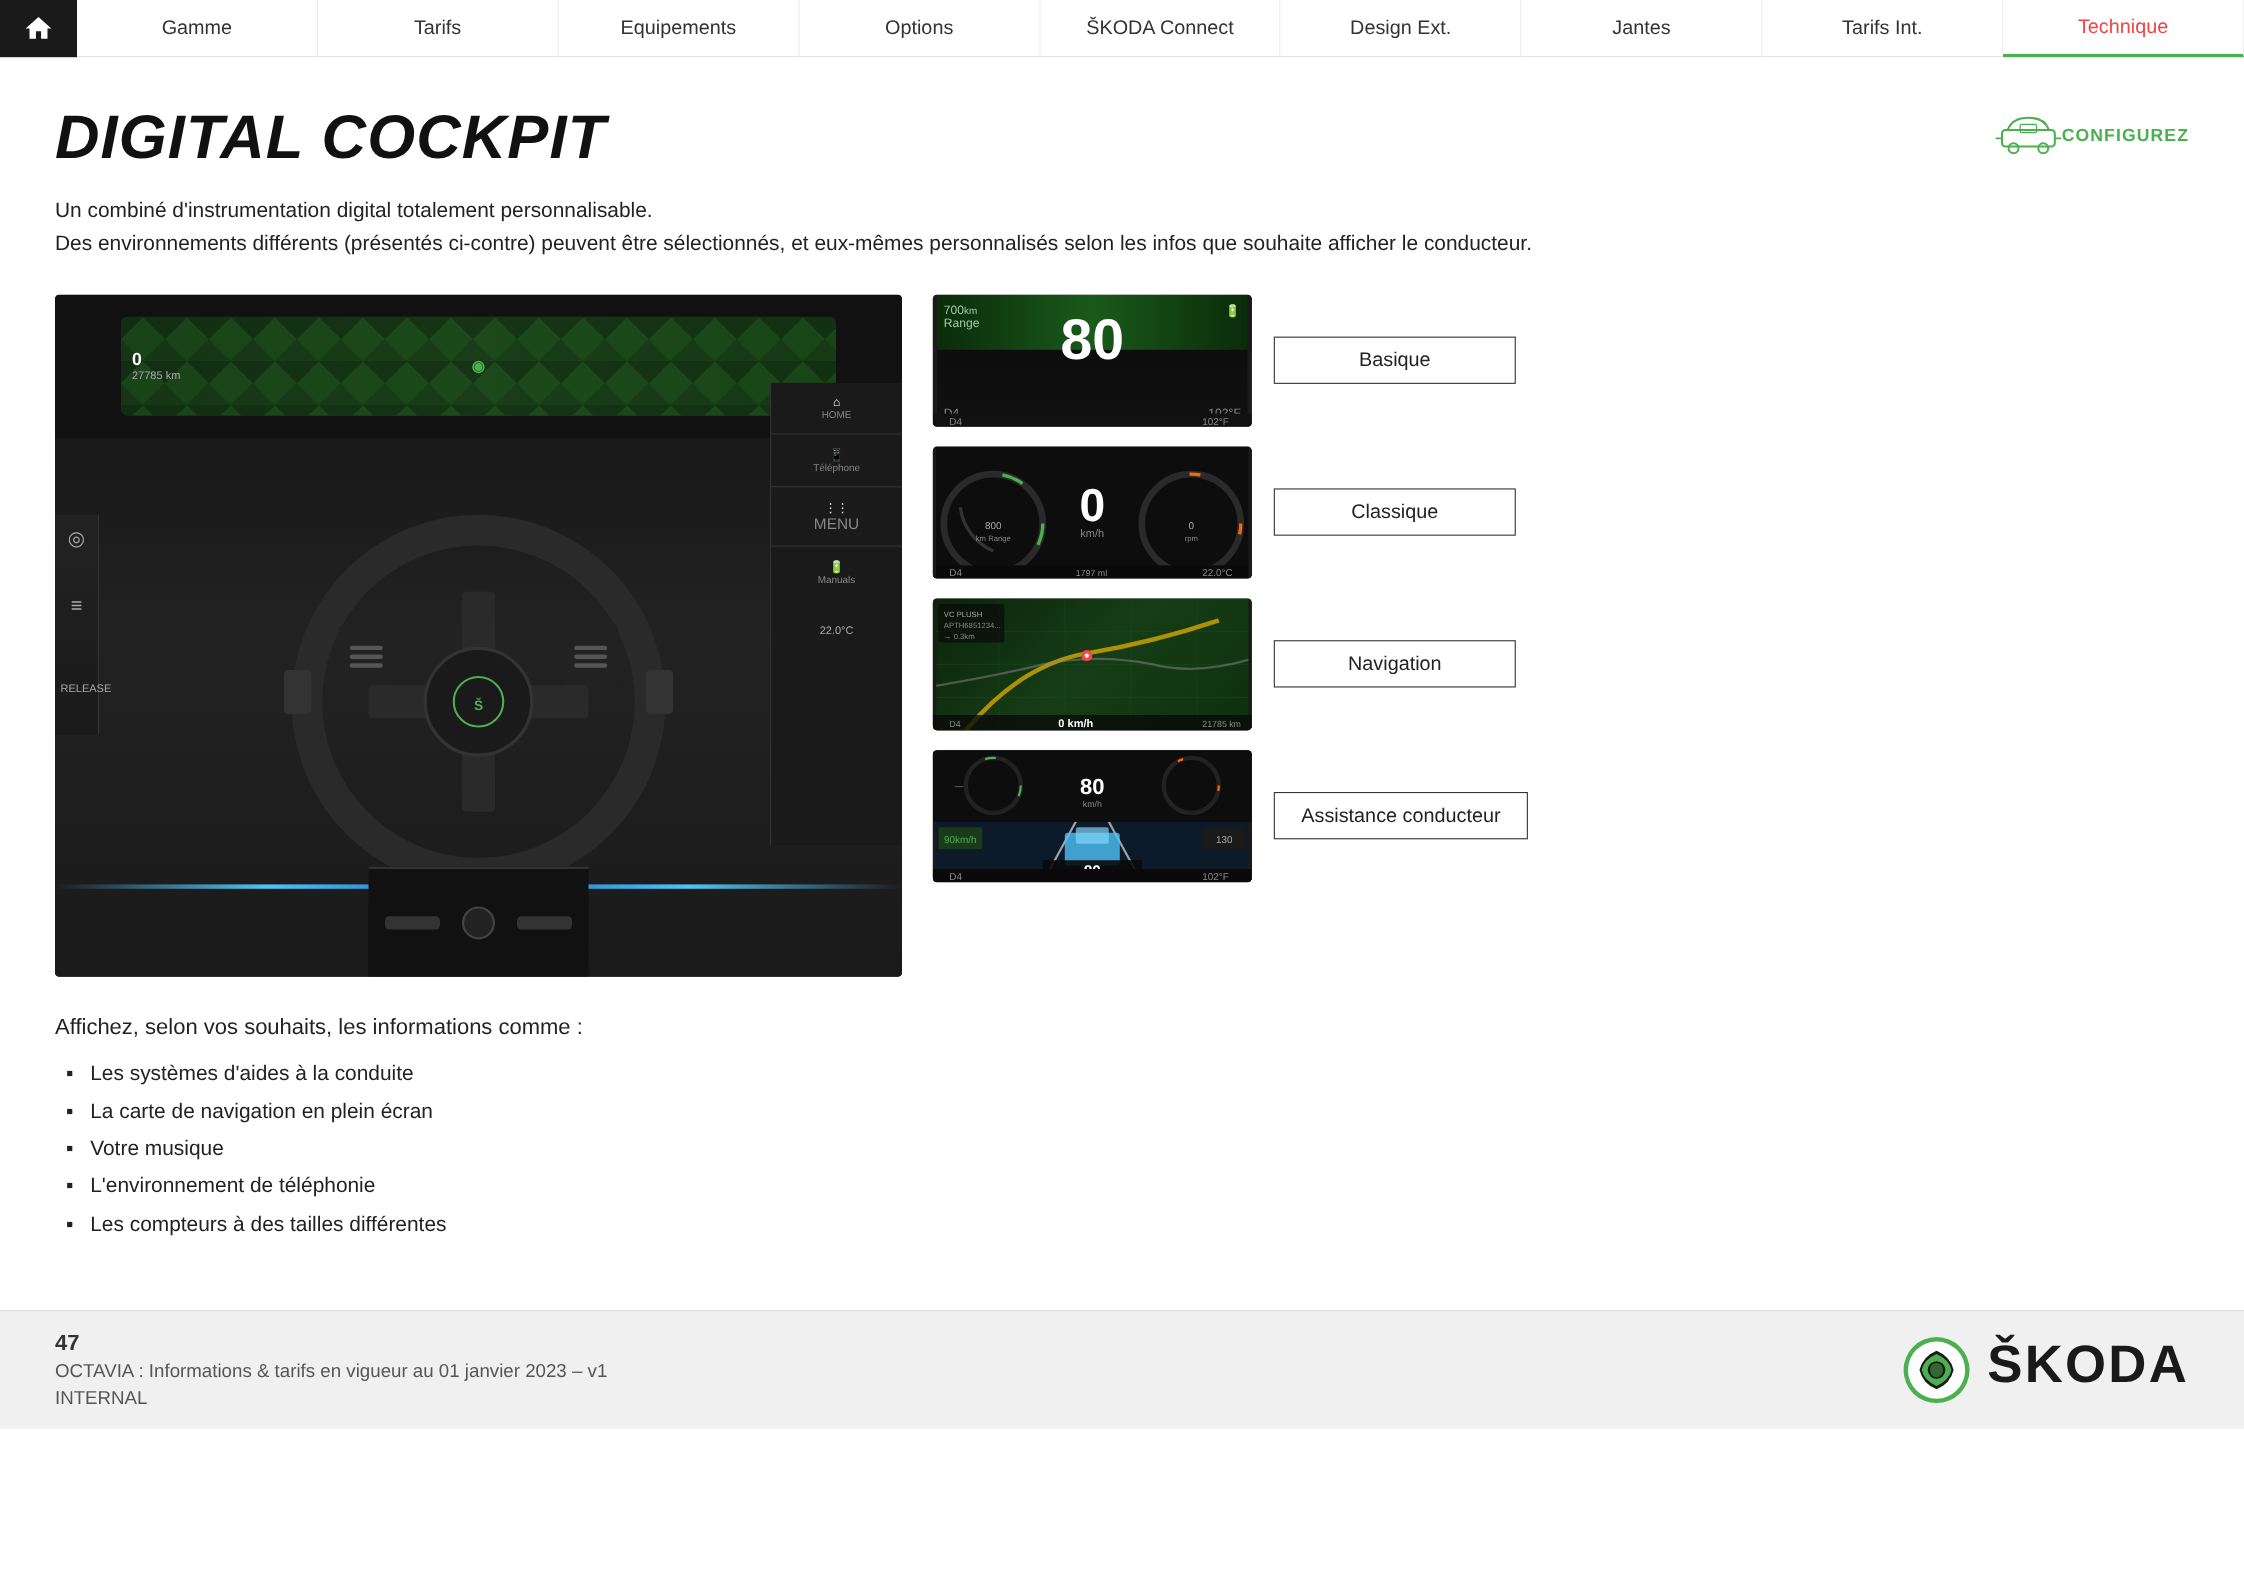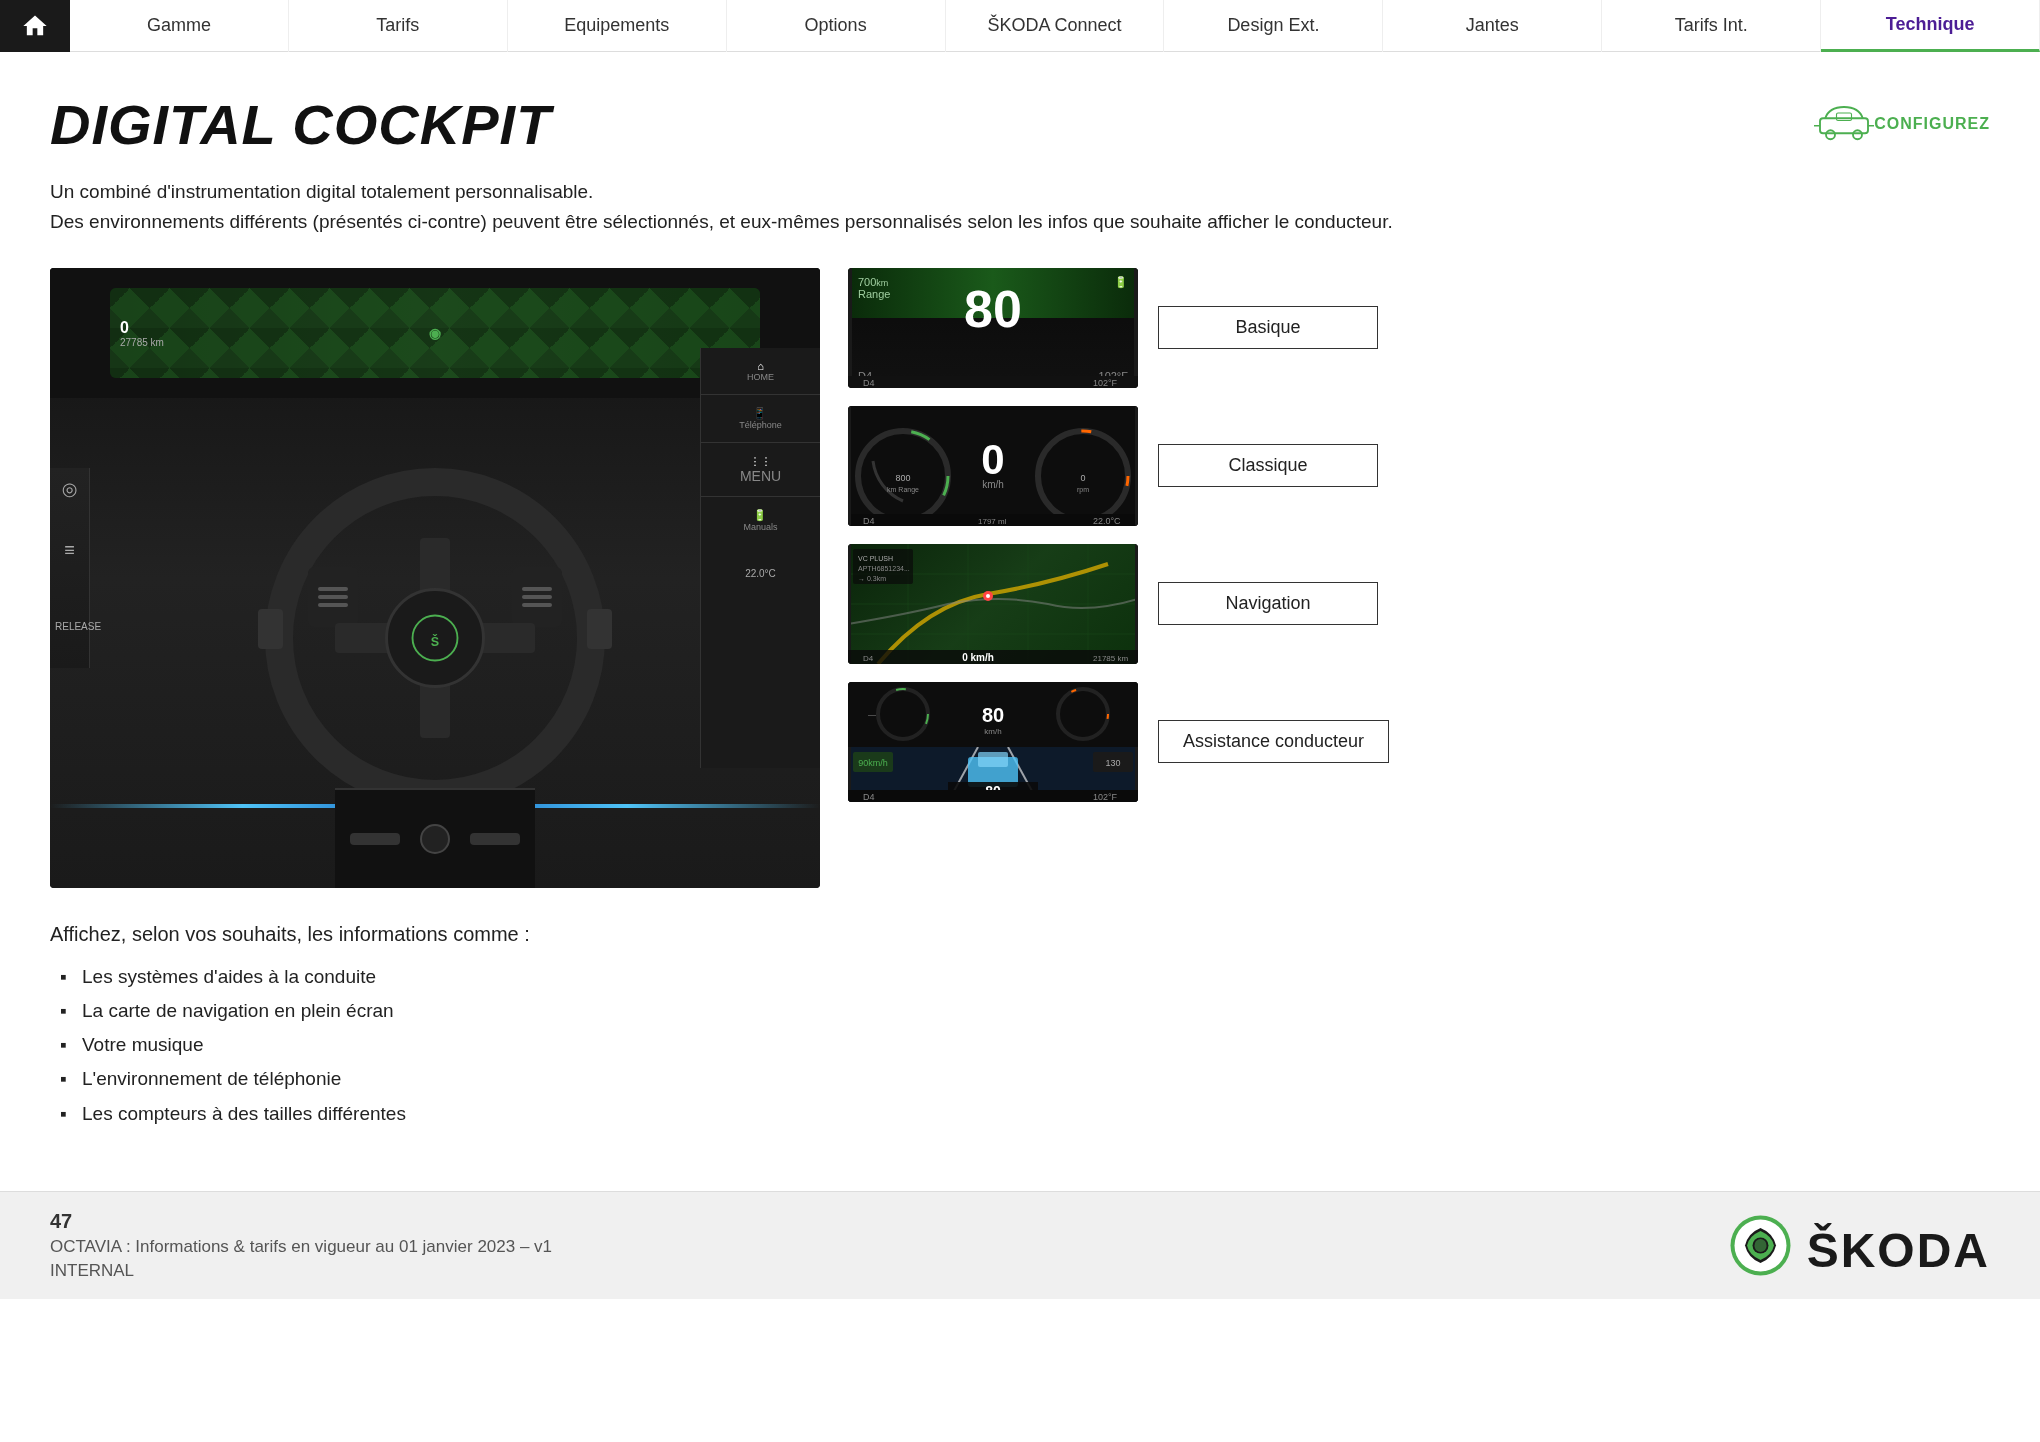--- a/index.html
+++ b/index.html
@@ -37,21 +37,21 @@
       display: flex;
       align-items: center;
       justify-content: center;
       height: 52px;
       font-size: 18px;
       color: #333;
       border-right: 1px solid #eee;
       cursor: pointer;
       text-decoration: none;
     }
-    .nav-item.active { color: #4c1d95; font-weight: bold; border-bottom: 3px solid #4caf50; }
+    .nav-item.active { color: #ef4444; font-weight: normal; border-bottom: 3px solid #4caf50; }
 
     
     .page-content {
       padding: 40px 50px 30px 50px;
       background: #fff;
     }
 
     
     .header-row {
       display: flex;
@@ -324,21 +324,21 @@
       font-size: 17px;
       color: #555;
     }
     .footer-right {
       display: flex;
       align-items: center;
       gap: 18px;
     }
     .skoda-logo-footer {
       display: flex;
-      align-items: flex-end;
+      align-items: flex-start;
       gap: 14px;
     }
     .skoda-emblem {
       width: 65px;
       height: 65px;
     }
     .skoda-wordmark {
       font-size: 48px;
       font-weight: 900;
       color: #1a1a1a;

